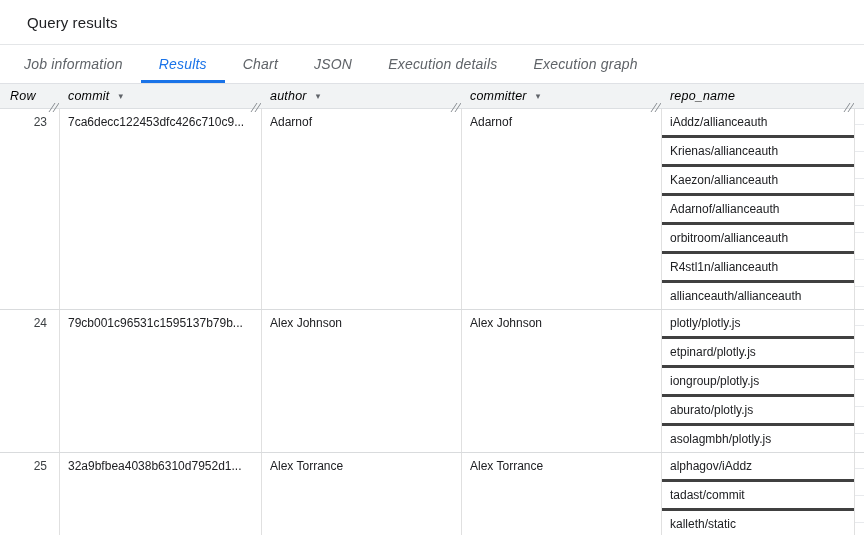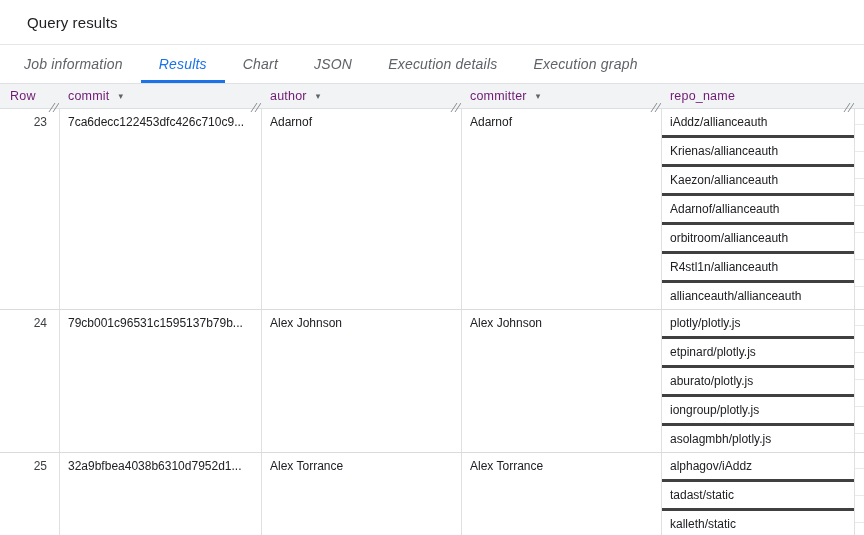--- a/index.html
+++ b/index.html
@@ -14,21 +14,21 @@
   
   .tabbar{height:38px;border-bottom:1px solid #dfe1e5;display:flex;align-items:stretch;padding-left:6px;font-style:italic;}
   .tab{position:relative;display:flex;align-items:center;padding:0 18px;cursor:pointer;
        font-size:14px;font-weight:500;color:#5f6368;letter-spacing:.2px;white-space:nowrap;}
   .tab.active{color:#1a73e8;}
   .tab-underline{display:none;position:absolute;left:0;right:0;bottom:0;height:3px;background:#1a73e8;}
   .tab.active .tab-underline{display:block;}
   
   .grid-header{height:24px;background:#f1f3f4;border-bottom:1px solid #dcdfe2;display:flex;position:relative;z-index:2;}
   .hcell{position:relative;display:flex;align-items:center;box-sizing:border-box;padding-left:8px;}
-  .hlabel{font-size:12.5px;font-weight:500;color:#701a75;letter-spacing:.2px;}
+  .hlabel{font-size:12.5px;font-weight:500;color:#000000;letter-spacing:.2px;font-style:italic;}
   .menu-arrow{font-size:9px;color:#5f6368;margin-left:9px;line-height:1;cursor:pointer;}
   .handle{position:absolute;right:1px;bottom:-5px;z-index:3;}
   
   .w-row{width:60px;}.w-commit{width:202px;}.w-author{width:200px;}
   .w-committer{width:200px;}.w-repo{width:193px;}.w-next{width:9px;flex:0 0 auto;}
   .hcell.w-row .hlabel{margin-left:2px;}
   
   .grid-body{position:relative;z-index:1;}
   .trow{display:flex;align-items:stretch;border-bottom:1px solid #d9dbdd;}
   .cell{box-sizing:border-box;border-right:1px solid #e0e0e0;font-size:12px;color:#202124;overflow:hidden;}
@@ -150,42 +150,42 @@
     </div>
     <div class="cell c-author w-author">
       <span class="firstline">Alex Johnson</span>
     </div>
     <div class="cell c-committer w-committer">
       <span class="firstline">Alex Johnson</span>
     </div>
     <div class="cell c-repo w-repo">
             <div class="repo-item">plotly/plotly.js</div>
             <div class="repo-item">etpinard/plotly.js</div>
+            <div class="repo-item">iongroup/plotly.js</div>
             <div class="repo-item">aburato/plotly.js</div>
-            <div class="repo-item">iongroup/plotly.js</div>
             <div class="repo-item">asolagmbh/plotly.js</div>
           </div>
     <div class="cell c-next w-next"></div>
   </div>
         <div class="trow">
     <div class="cell c-rownum w-row">
       <span class="firstline">25</span>
     </div>
     <div class="cell c-commit w-commit">
       <span class="firstline">32a9bfbea4038b6310d7952d1...</span>
     </div>
     <div class="cell c-author w-author">
       <span class="firstline">Alex Torrance</span>
     </div>
     <div class="cell c-committer w-committer">
       <span class="firstline">Alex Torrance</span>
     </div>
     <div class="cell c-repo w-repo">
             <div class="repo-item">alphagov/iAddz</div>
-            <div class="repo-item">tadast/static</div>
+            <div class="repo-item">tadast/commit</div>
             <div class="repo-item">kalleth/static</div>
             <div class="repo-item">robinwhittleton/static</div>
           </div>
     <div class="cell c-next w-next"></div>
   </div>
       </div>
   </div>
 
 </div>
 

